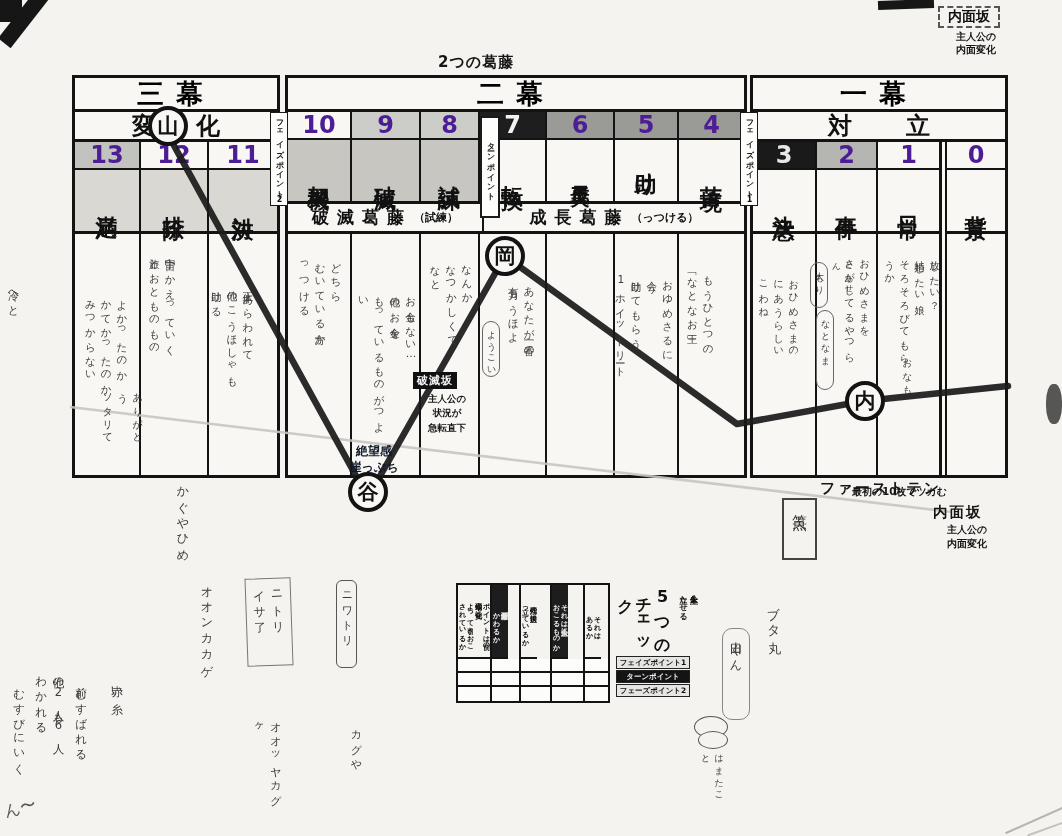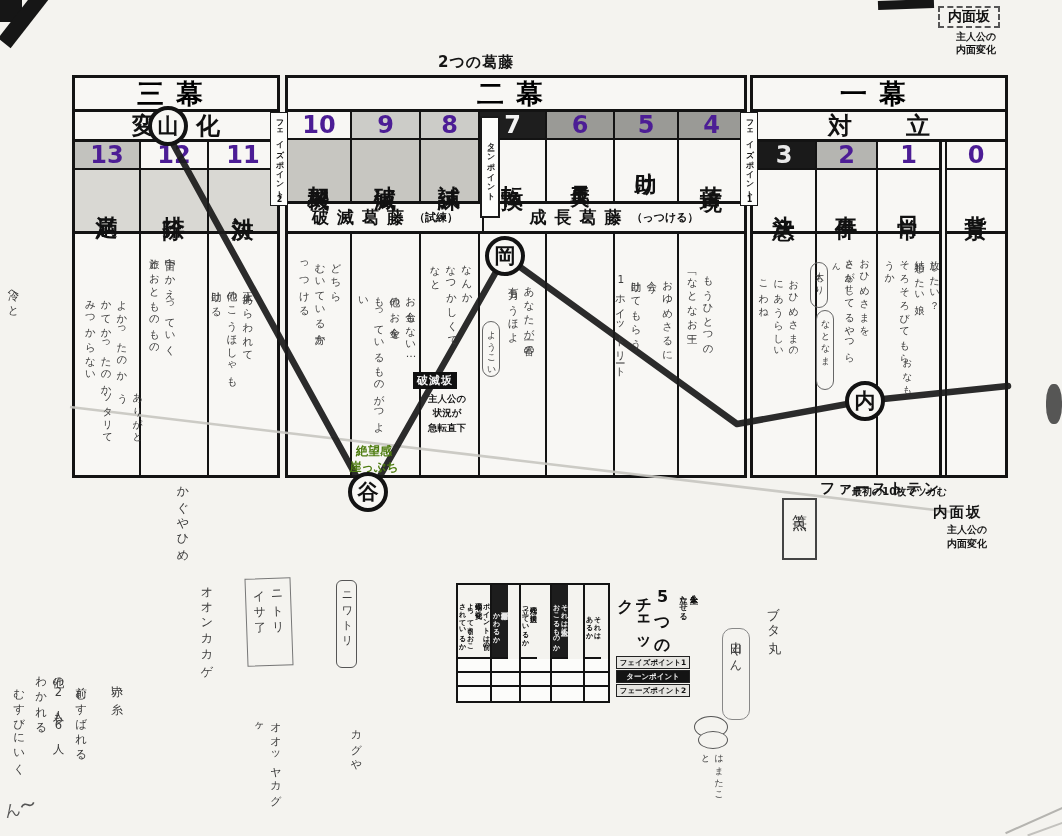--- a/index.html
+++ b/index.html
@@ -236,21 +236,21 @@
 
   <div class="marker" style="left:148px;top:106px;">山</div>
   <div class="marker" style="left:348px;top:472px;">谷</div>
   <div class="marker" style="left:485px;top:236px;">岡</div>
   <div class="marker" style="left:845px;top:381px;">内</div>
 
   <div class="hametsu-box" style="left:413px;top:372px;">破滅坂</div>
   <div class="plabel pre" style="left:416px;top:392px;font-size:9.5px;line-height:1.5;text-align:center;width:62px;">主人公の
 状況が
 急転直下</div>
-  <div class="hw-h pre" style="left:338px;top:444px;font-size:12px;font-weight:bold;text-align:center;width:72px;line-height:1.3;color:#4d7c0f;">絶望感
+  <div class="hw-h pre" style="left:338px;top:444px;font-size:12px;font-weight:bold;text-align:center;width:72px;line-height:1.3;color:#0f172a;">絶望感
 崖っぷち</div>
   <div class="plabel" style="left:820px;top:479px;font-size:15px;letter-spacing:2px;">ファーストテン</div>
   <div class="plabel" style="left:852px;top:485px;font-size:10px;">最初の10枚でツカむ</div>
   <div class="plabel" style="left:933px;top:503px;font-size:14.5px;letter-spacing:2px;">内面坂</div>
   <div class="plabel pre" style="left:947px;top:523px;font-size:10px;line-height:1.4;">主人公の
 内面変化</div>
 
   <div class="hw" style="left:82px;top:293px;height:128px;font-size:10.5px;">よかったのか
 かてかったのか
 みつからない</div>

